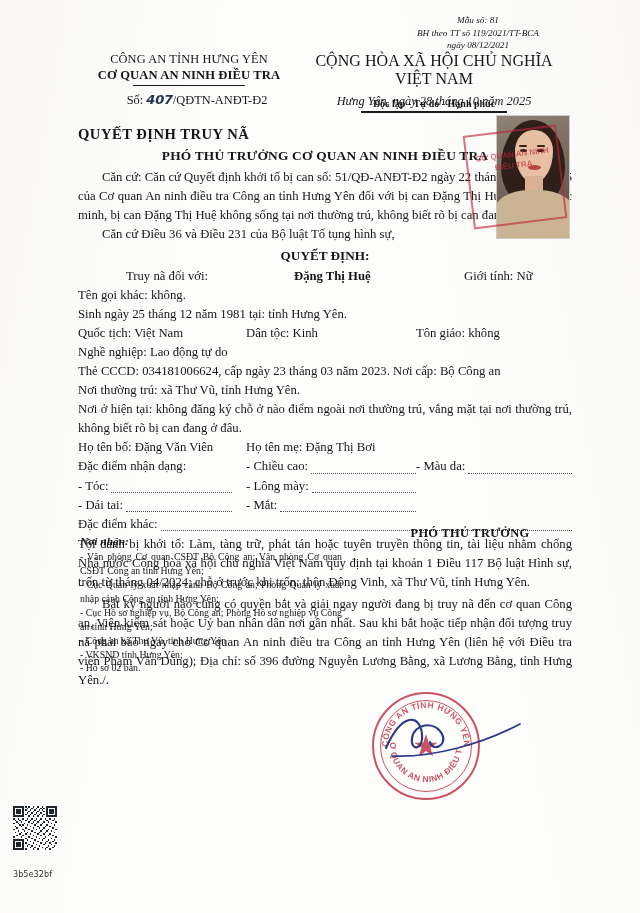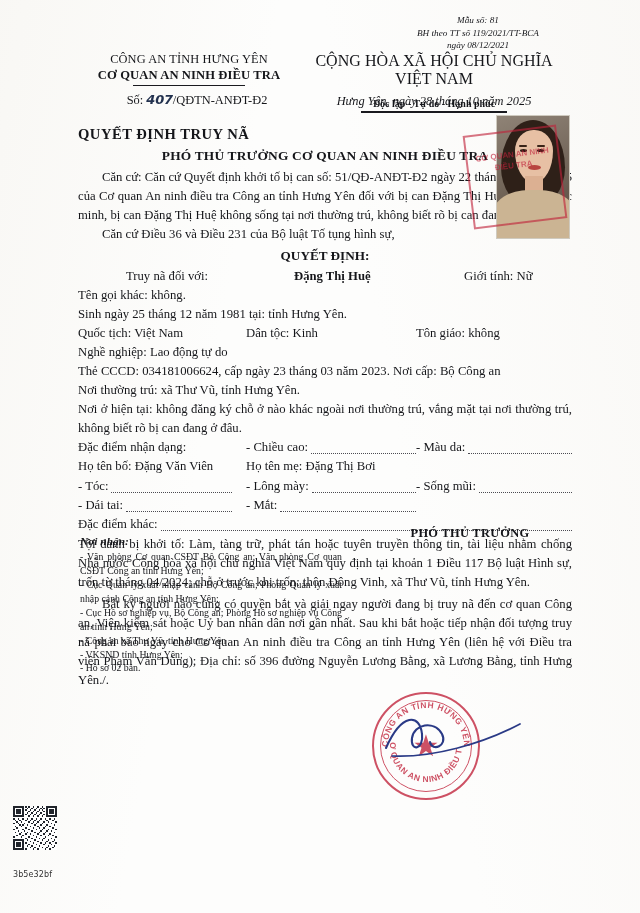--- a/index.html
+++ b/index.html
@@ -224,50 +224,46 @@
 
       <div class="row">
         <span class="c1">Quốc tịch: Việt Nam</span>
         <span class="c2">Dân tộc: Kinh</span>
         <span class="c3">Tôn giáo: không</span>
       </div>
 
       <p class="line">Nghề nghiệp: Lao động tự do</p>
       <p class="line">Thẻ CCCD: 034181006624, cấp ngày 23 tháng 03 năm 2023. Nơi cấp: Bộ Công an</p>
       <p class="line">Nơi thường trú: xã Thư Vũ, tỉnh Hưng Yên.</p>
-      <p class="just">Nơi ở hiện tại: không đăng ký chỗ ở nào khác ngoài nơi thường trú, vắng mặt tại nơi thường trú, không biết rõ bị can đang ở đâu.</p>
+      <p class="just">Nơi ở hiện tại: không đăng ký chỗ ở nào điểm ngoài nơi thường trú, vắng mặt tại nơi thường trú, không biết rõ bị can đang ở đâu.</p>
+
+      <div class="row">
+        <span class="c1">Họ tên bố: Đặng Văn Viên</span>
+        <span class="c3">Họ tên mẹ: Đặng Thị Bơi</span>
+      </div>
 
       <div class="row">
         <span class="c1">Đặc điểm nhận dạng:</span>
         <span class="c2" style="display:flex">
             <span>- Chiều cao:</span>
             <span class="dots"></span>
           </span>
         <span class="c3" style="display:flex">
             <span>- Màu da:</span>
             <span class="dots"></span>
           </span>
       </div>
 
       <div class="row">
-        <span class="c1">Họ tên bố: Đặng Văn Viên</span>
-        <span class="c3">Họ tên mẹ: Đặng Thị Bơi</span>
-      </div>
-
-      <div class="row">
         <span class="c1" style="display:flex">
             <span>- Tóc:</span>
             <span class="dots" style="margin-right:14px"></span>
           </span>
         <span class="c2" style="display:flex">
             <span>- Lông mày:</span>
-            <span class="dots"></span>
-          </span>
-        <span class="c3" style="display:flex">
-            <span>- Sống mũi:</span>
             <span class="dots"></span>
           </span>
       </div>
 
       <div class="row">
         <span class="c1" style="display:flex">
             <span>- Dái tai:</span>
             <span class="dots" style="margin-right:14px"></span>
           </span>
         <span class="c2" style="display:flex">

